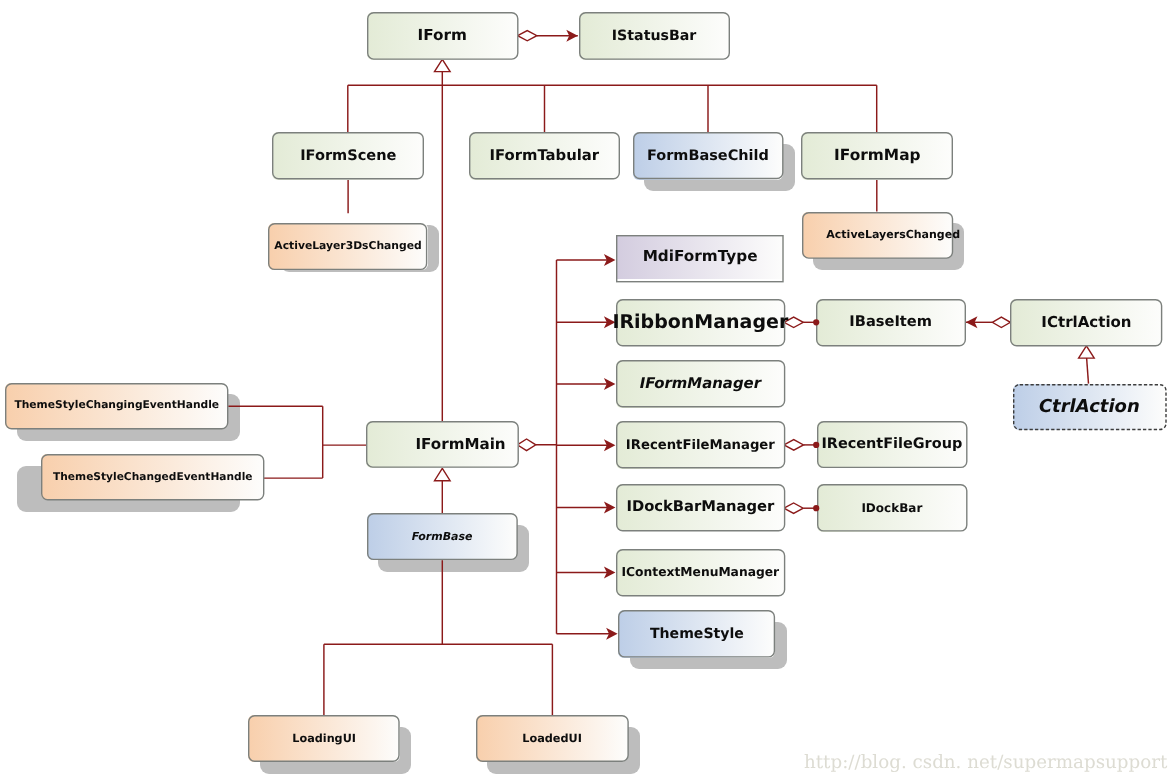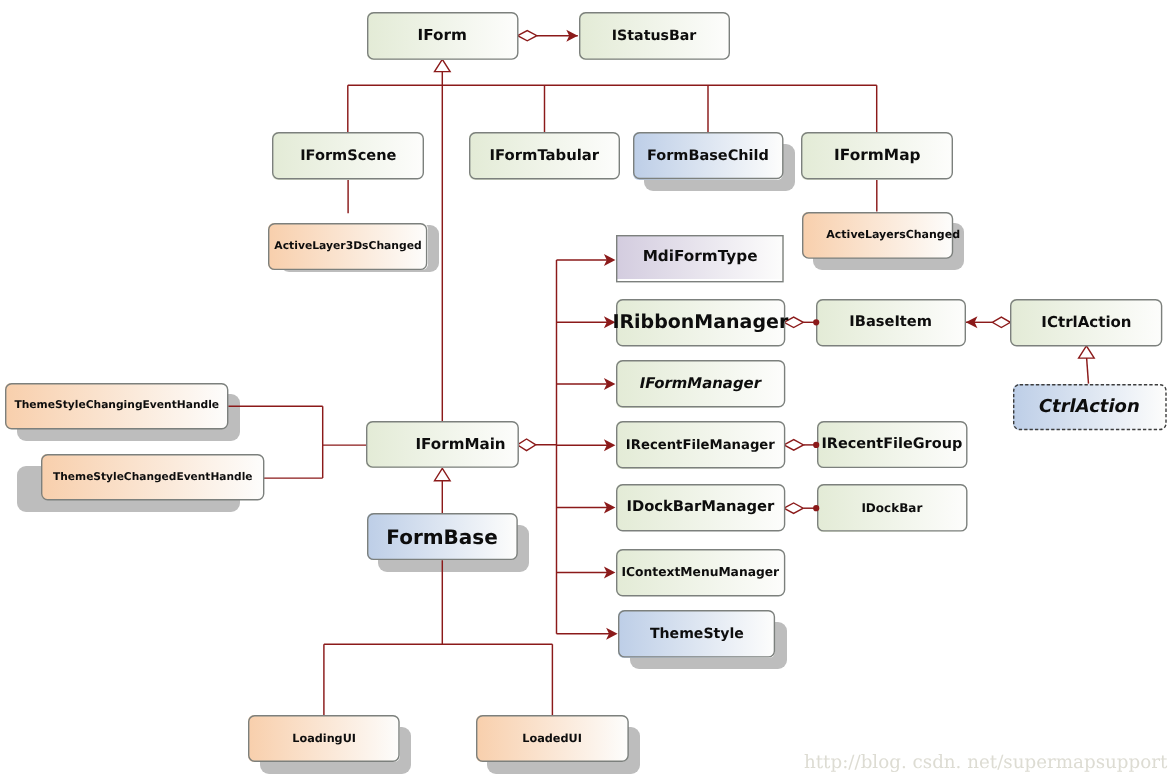--- a/index.html
+++ b/index.html
@@ -228,21 +228,21 @@
           <rect x="0.7" y="0.7" width="151.5" height="45.4" rx="6" ry="6" fill="none" stroke="#7c807d" stroke-width="1.4"></rect>
         </svg>
         <span class="lbl" style="font-size: 15.14px;">IFormMain</span>
       </div>
       <div class="shadow" style="left: 378.2px; top: 524.7px; width: 150.8px; height: 47.1px; background: rgb(189, 189, 189); border-radius: 9px;"></div>
       <div class="node" style="left: 366.7px; top: 513.2px; width: 150.8px; height: 47.1px;">
         <div class="node-fill" style="border-radius: 6px; background: linear-gradient(to right, rgb(189, 206, 231) 0%, rgb(253, 253, 252) 100%);"></div>
         <svg width="150.8" height="47.1">
           <rect x="0.7" y="0.7" width="149.4" height="45.7" rx="6" ry="6" fill="none" stroke="#7c807d" stroke-width="1.4"></rect>
         </svg>
-        <span class="lbl" style="font-size: 20px;">FormBase</span>
+        <span class="lbl" style="font-size: 11px; font-style: italic;">FormBase</span>
       </div>
       <div class="shadow" style="left: 259.8px; top: 726.5px; width: 151.7px; height: 47px; background: rgb(189, 189, 189); border-radius: 9px;"></div>
       <div class="node" style="left: 248.3px; top: 715px; width: 151.7px; height: 47px;">
         <div class="node-fill" style="border-radius: 6px; background: linear-gradient(to right, rgb(248, 207, 172) 0%, rgb(253, 253, 252) 100%);"></div>
         <svg width="151.7" height="47">
           <rect x="0.7" y="0.7" width="150.29999999999998" height="45.6" rx="6" ry="6" fill="none" stroke="#7c807d" stroke-width="1.4"></rect>
         </svg>
         <span class="lbl" style="font-size: 11.23px;">LoadingUI</span>
       </div>
       <div class="shadow" style="left: 487.2px; top: 726.5px; width: 152.8px; height: 47px; background: rgb(189, 189, 189); border-radius: 9px;"></div>

